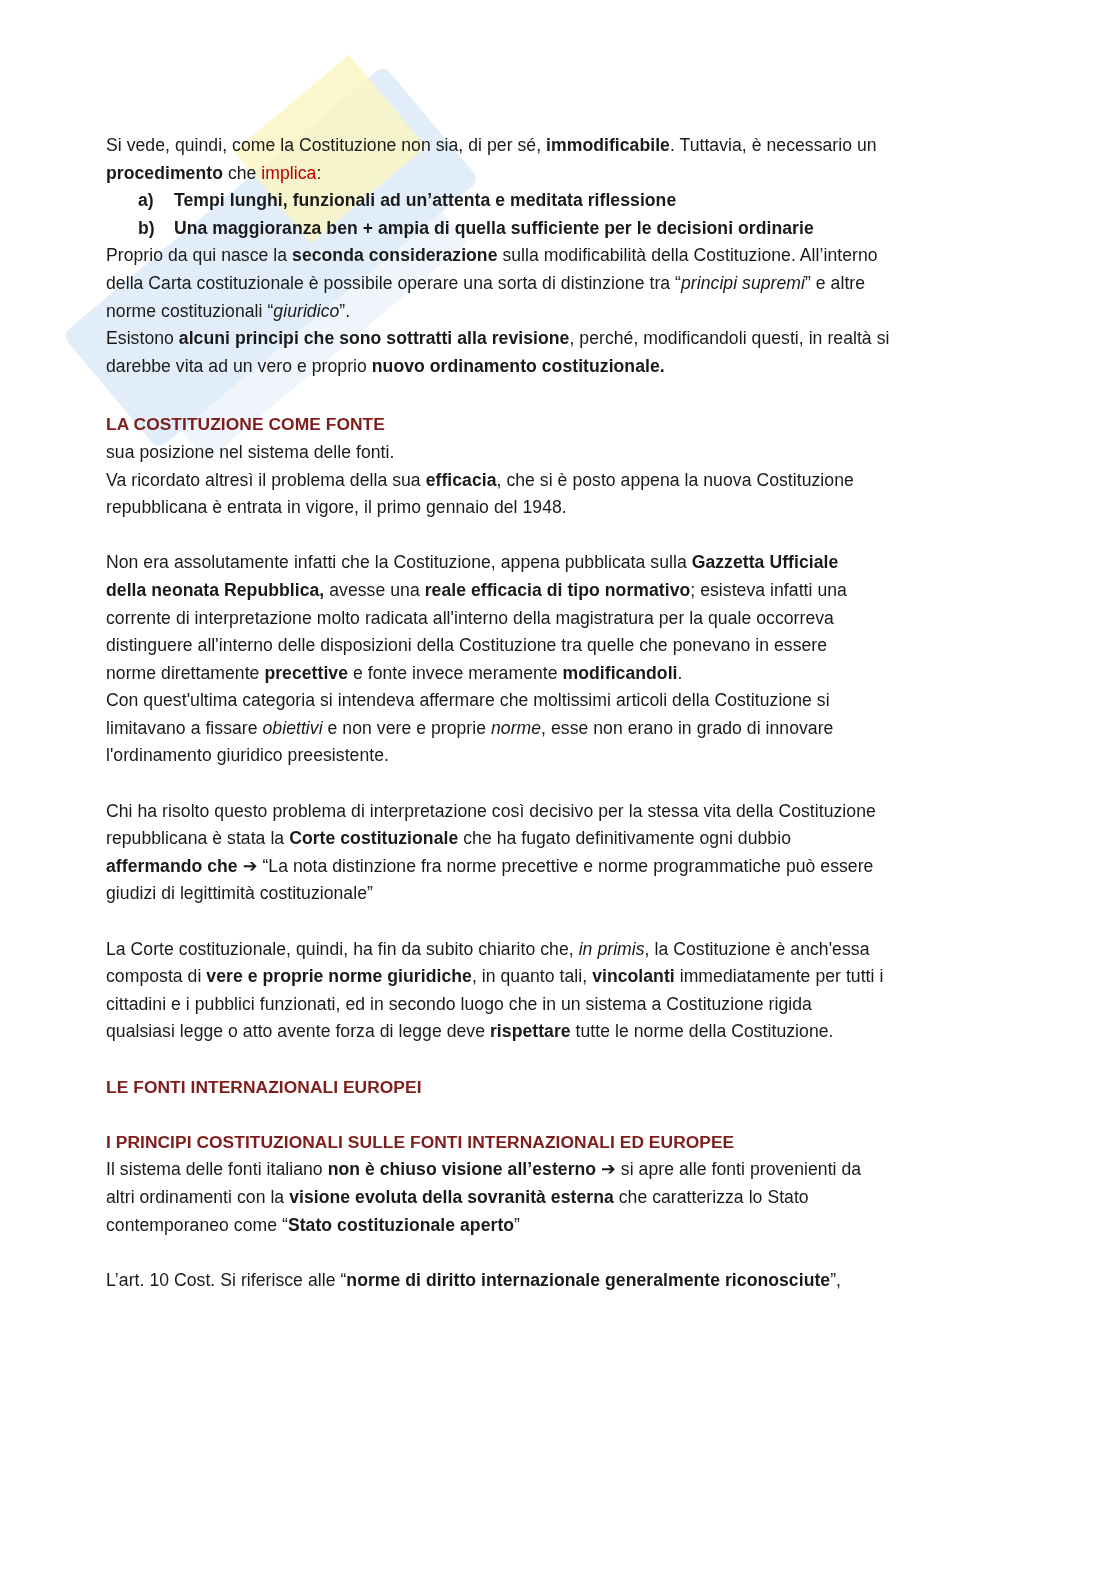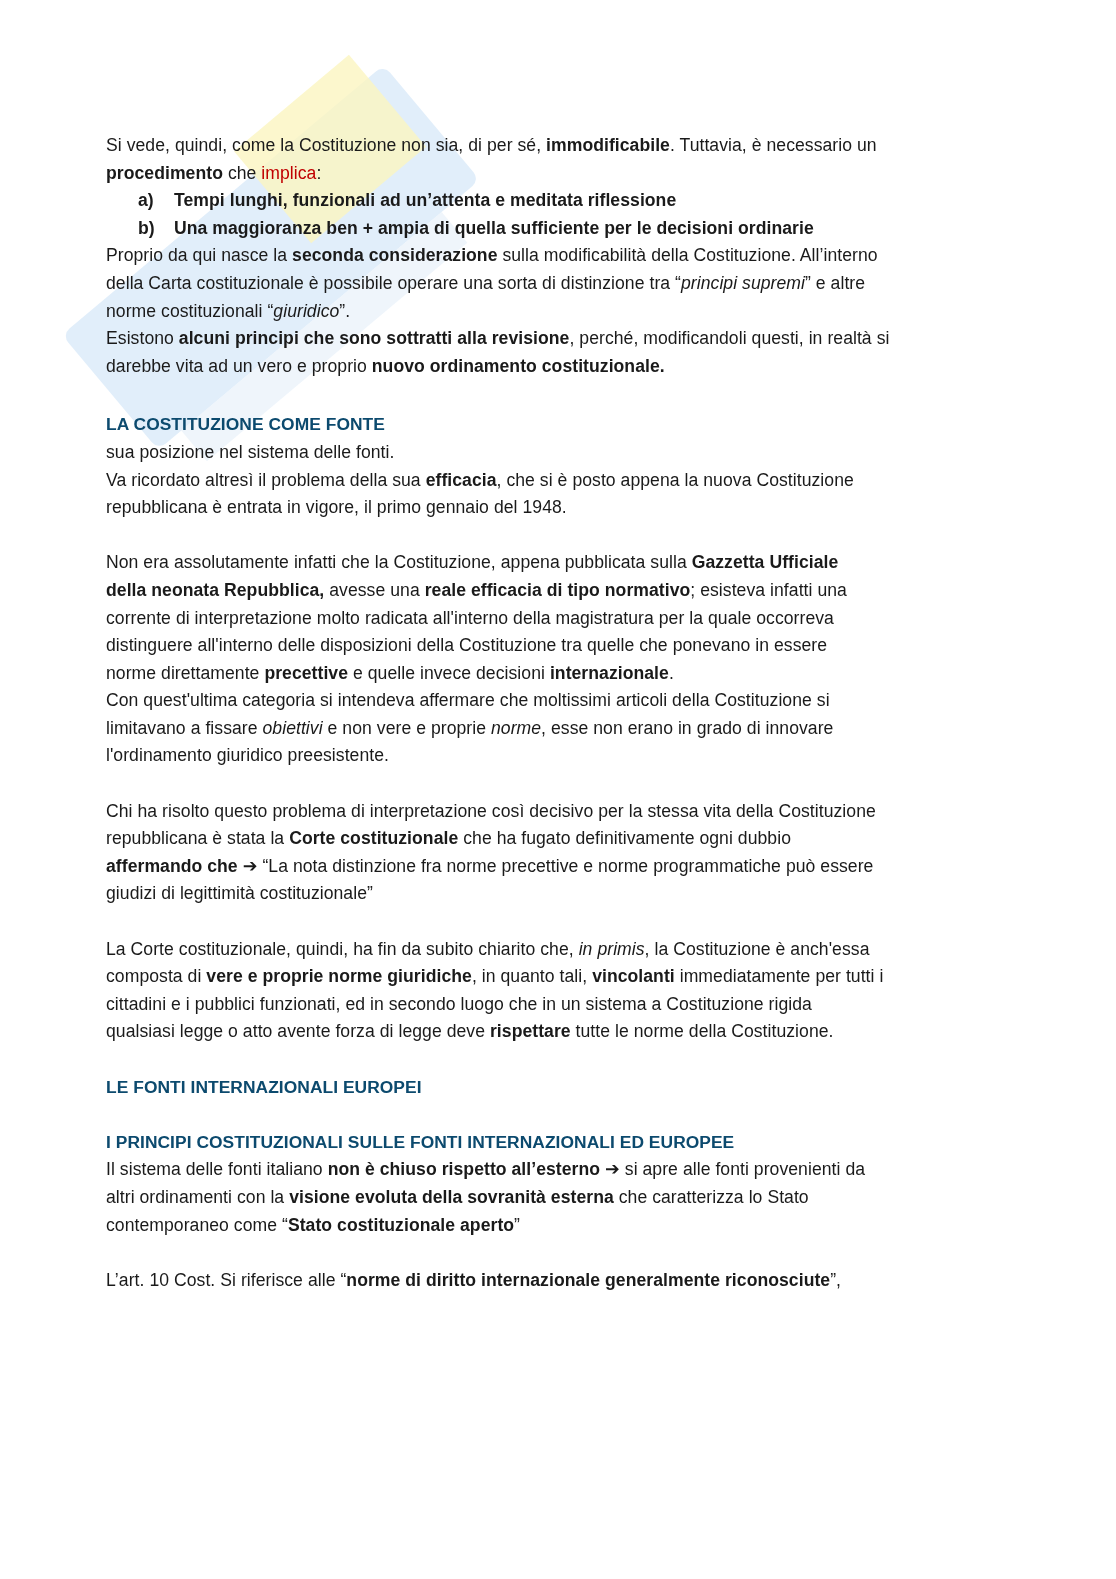--- a/index.html
+++ b/index.html
@@ -15,21 +15,21 @@
     .content {
       position: absolute; left: 106px; top: 132px; width: 910px;
       font-family: "Liberation Sans", "DejaVu Sans", sans-serif;
       font-size: 17.6px; line-height: 27.6px; color: #1a1a1a;
       z-index: 1; letter-spacing: 0.05px;
     }
     .line { white-space: nowrap; }
     .b { font-weight: bold; }
     .bi { font-weight: normal; font-style: italic; }
     .red { color: #c00000; }
-    .heading { color: #0c4a6e; font-weight: bold; font-size: 17.4px; }
+    .heading { color: #7f1d1d; font-weight: bold; font-size: 17.4px; }
     .center { text-align: left; }
     .list-item { padding-left: 32px; font-weight: bold; }
     .list-item .marker { display: inline-block; width: 36px; }
     .gap { height: 27.6px; }
     .u { text-decoration: underline; }
     .arrow { font-weight: bold; }
   </style>
 </head>
 <body>
 
@@ -101,21 +101,21 @@
     <div>
       <div class="line">
         <span>Non era assolutamente infatti che la Costituzione, appena pubblicata sulla </span><span class="b">Gazzetta Ufficiale</span>
       </div>
       <div class="line">
         <span class="b">della neonata Repubblica,</span><span> avesse una </span><span class="b">reale efficacia di tipo normativo</span><span>; esisteva infatti una</span>
       </div>
       <div class="line">corrente di interpretazione molto radicata all'interno della magistratura per la quale occorreva</div>
       <div class="line">distinguere all'interno delle disposizioni della Costituzione tra quelle che ponevano in essere</div>
       <div class="line">
-        <span>norme direttamente </span><span class="b">precettive</span><span> e quelle invece decisioni </span><span class="b">internazionale</span><span>.</span>
+        <span>norme direttamente </span><span class="b">precettive</span><span> e fonte invece meramente </span><span class="b">modificandoli</span><span>.</span>
       </div>
       <div class="line">Con quest'ultima categoria si intendeva affermare che moltissimi articoli della Costituzione si</div>
       <div class="line">
         <span>limitavano a fissare </span><span class="bi">obiettivi</span><span> e non vere e proprie </span><span class="bi">norme</span><span>, esse non erano in grado di innovare</span>
       </div>
       <div class="line">l'ordinamento giuridico preesistente.</div>
     </div>
 
     <div class="gap"></div>
 
@@ -148,21 +148,21 @@
     <div class="gap"></div>
 
     <div class="line heading center">LE FONTI INTERNAZIONALI EUROPEI</div>
 
     <div class="gap"></div>
 
     <div class="line heading">I PRINCIPI COSTITUZIONALI SULLE FONTI INTERNAZIONALI ED EUROPEE</div>
 
     <div>
       <div class="line">
-        <span>Il sistema delle fonti italiano </span><span class="b">non è chiuso rispetto all’esterno</span><span> </span><span class="arrow">➔</span><span> si apre alle fonti provenienti da</span>
+        <span>Il sistema delle fonti italiano </span><span class="b">non è chiuso visione all’esterno</span><span> </span><span class="arrow">➔</span><span> si apre alle fonti provenienti da</span>
       </div>
       <div class="line">
         <span>altri ordinamenti con la </span><span class="b">visione evoluta della sovranità esterna</span><span> che caratterizza lo Stato</span>
       </div>
       <div class="line">
         <span>contemporaneo come “</span><span class="b">Stato costituzionale aperto</span><span>”</span>
       </div>
     </div>
 
     <div class="gap"></div>

